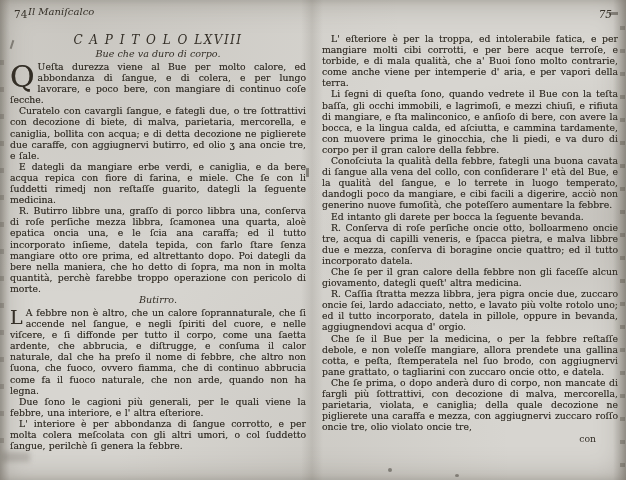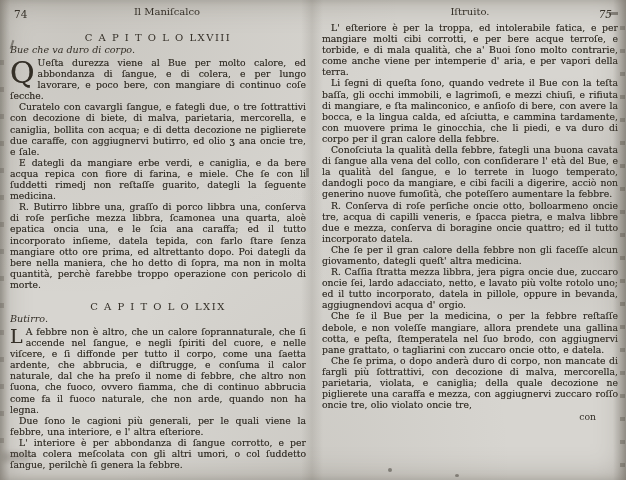--- a/index.html
+++ b/index.html
@@ -29,30 +29,30 @@
   .sp1{left:306px;top:168px;width:3px;height:9px;}
   .sp2{left:609px;top:12px;width:9px;height:3px;}
   .sp3{left:388px;top:468px;width:4px;height:4px;border-radius:50%;}
   .sp4{left:11px;top:40px;width:2px;height:9px;transform:rotate(18deg);}
   .sp5{left:2px;top:452px;width:28px;height:10px;background:rgba(90,85,75,.25);filter:blur(2.5px);}
   .sp6{left:455px;top:474px;width:4px;height:3px;border-radius:50%;}
 
   .page{position:absolute;top:6px;height:468px;overflow:hidden;}
   .page-left{left:10px;width:296px;}
   .page-right{left:322px;width:296px;}
-  .page-header{position:relative;height:15px;font-size:10px;margin-bottom:1px;}
-  .running-head{display:block;text-align:center;}
+  .page-header{position:relative;height:15px;font-size:10px;margin-bottom:12px;}
+  .running-head{display:block;font-style:italic;}
   .page-left .running-head{padding-left:18px;}
   .pagenum{position:absolute;top:0;font-size:10.5px;}
   .pagenum.pn-left{left:4px;top:2px;}
   .pagenum.pn-right{right:6px;top:2px;font-style:italic;}
 
-  .chapter-heading{text-align:center;font-size:10px;letter-spacing:1.5px;
-    margin:11px 0 1px;white-space:nowrap;}
-  .chapter-subtitle{font-style:italic;font-size:9.6px;
+  .chapter-heading{text-align:center;font-size:12px;letter-spacing:1.5px;
+    margin:2px 0 1px;white-space:nowrap;font-style:italic;}
+  .chapter-subtitle{text-align:center;font-style:italic;font-size:9.6px;
     margin:0 0 2px;}
   .para{margin:0;text-align:justify;text-indent:9px;font-size:9.3px;
     line-height:11.1px;word-spacing:.5px;
     text-shadow:0 0 .4px rgba(50,45,38,.55);}
   .para.no-indent{text-indent:0;}
   .dropcap{float:left;font-weight:normal;padding-right:3px;}
   .dropcap.lines3{font-size:30px;line-height:31px;height:31px;}
   .dropcap.lines2{font-size:19px;line-height:21px;height:21px;}
   .catchword{text-align:right;font-size:9.3px;padding-right:22px;margin-top:1px;}
 </style>
@@ -66,37 +66,36 @@
       <span class="pagenum pn-left">74</span>
       <span class="running-head">Il Maniſcalco</span>
     </div>
     <div class="page-body">
         <div class="chapter-heading">C A P I T O L O   LXVIII</div>
         <div class="chapter-subtitle">Bue che va duro di corpo.</div>
         <p class="para no-indent"><span class="dropcap lines3">Q</span>Ueſta durezza viene al Bue per molto calore, ed abbondanza di ſangue, e di colera, e per lungo lavorare, e poco bere, con mangiare di continuo coſe ſecche.</p>
         <p class="para">Curatelo con cavargli ſangue, e fategli due, o tre ſottrattivi con decozione di biete, di malva, parietaria, mercorella, e caniglia, bollita con acqua; e di detta decozione ne piglierete due caraffe, con aggiugnervi butirro, ed olio ʒ ana oncie tre, e ſale.</p>
         <p class="para">E dategli da mangiare erbe verdi, e caniglia, e da bere acqua repica con fiore di farina, e miele. Che ſe con li ſuddetti rimedj non reſtaſſe guarito, dategli la ſeguente medicina.</p>
         <p class="para">R. Butirro libbre una, graſſo di porco libbra una, conſerva di roſe perſiche mezza libbra, ſcamonea una quarta, aloè epatica oncia una, e le ſcia ana caraffa; ed il tutto incorporato inſieme, datela tepida, con farlo ſtare ſenza mangiare otto ore prima, ed altrettanto dopo. Poi dategli da bere nella maniera, che ho detto di ſopra, ma non in molta quantità, perchè farebbe troppo operazione con pericolo di morte.</p>
-        <div class="chapter-heading">C A P I T O L O   LXIX</div>
         <div class="chapter-subtitle">Butirro.</div>
         <p class="para no-indent"><span class="dropcap lines2">L</span>A febbre non è altro, che un calore ſoprannaturale, che ſi accende nel ſangue, e negli ſpiriti del cuore, e nelle viſcere, e ſi diffonde per tutto il corpo, come una ſaetta ardente, che abbrucia, e diſtrugge, e conſuma il calor naturale, dal che ha preſo il nome di febbre, che altro non ſuona, che fuoco, ovvero fiamma, che di continuo abbrucia come fa il fuoco naturale, che non arde, quando non ha legna.</p>
         <p class="para">Due ſono le cagioni più generali, per le quali viene la febbre, una interiore, e l' altra eſteriore.</p>
         <p class="para">L' interiore è per abbondanza di ſangue corrotto, e per molta colera meſcolata con gli altri umori, o col ſuddetto ſangue, perilchè ſi genera la febbre.</p>
       </div>
   </div>
 
   <div class="page page-right">
     <div class="page-header">
-      <span class="running-head">Iſtruito.</span>
       <span class="pagenum pn-right">75</span>
     </div>
     <div class="page-body">
         <p class="para">L' eſteriore è per la troppa, ed intolerabile fatica, e per mangiare molti cibi corrotti, e per bere acque terroſe, e torbide, e di mala qualità, che a' Buoi ſono molto contrarie, come anche viene per intemperie d' aria, e per vapori della terra.</p>
         <p class="para">Li ſegni di queſta ſono, quando vedrete il Bue con la teſta baſſa, gli occhi immobili, e lagrimoſi, e mezzi chiuſi, e rifiuta di mangiare, e ſta malinconico, e anſioſo di bere, con avere la bocca, e la lingua calda, ed aſciutta, e cammina tardamente, con muovere prima le ginocchia, che li piedi, e va duro di corpo per il gran calore della febbre.</p>
         <p class="para">Conoſciuta la qualità della febbre, fategli una buona cavata di ſangue alla vena del collo, con conſiderare l' età del Bue, e la qualità del ſangue, e lo terrete in luogo temperato, dandogli poco da mangiare, e cibi facili a digerire, acciò non generino nuove fumoſità, che poteſſero aumentare la febbre.</p>
+        <p class="para">Ed intanto gli darete per bocca la ſeguente bevanda.</p>
         <p class="para">R. Conſerva di roſe perſiche oncie otto, bolloarmeno oncie tre, acqua di capilli veneris, e ſpacca pietra, e malva libbre due e mezza, conſerva di boragine oncie quattro; ed il tutto incorporato datela.</p>
         <p class="para">Che ſe per il gran calore della febbre non gli faceſſe alcun giovamento, dategli queſt' altra medicina.</p>
         <p class="para">R. Caſſia ſtratta mezza libbra, jera pigra oncie due, zuccaro oncie ſei, lardo adacciato, netto, e lavato più volte rotolo uno; ed il tutto incorporato, datela in pillole, oppure in bevanda, aggiugnendovi acqua d' orgio.</p>
         <p class="para">Che ſe il Bue per la medicina, o per la febbre reſtaſſe debole, e non voleſſe mangiare, allora prendete una gallina cotta, e peſta, ſtemperatela nel ſuo brodo, con aggiugnervi pane grattato, o tagliarini con zuccaro oncie otto, e datela.</p>
         <p class="para">Che ſe prima, o dopo anderà duro di corpo, non mancate di fargli più ſottrattivi, con decozione di malva, mercorella, parietaria, violata, e caniglia; della quale decozione ne piglierete una caraffa e mezza, con aggiugnervi zuccaro roſſo oncie tre, olio violato oncie tre,</p>
         <div class="catchword">con</div>
       </div>
   </div>
 
   <div class="gutter"></div>

